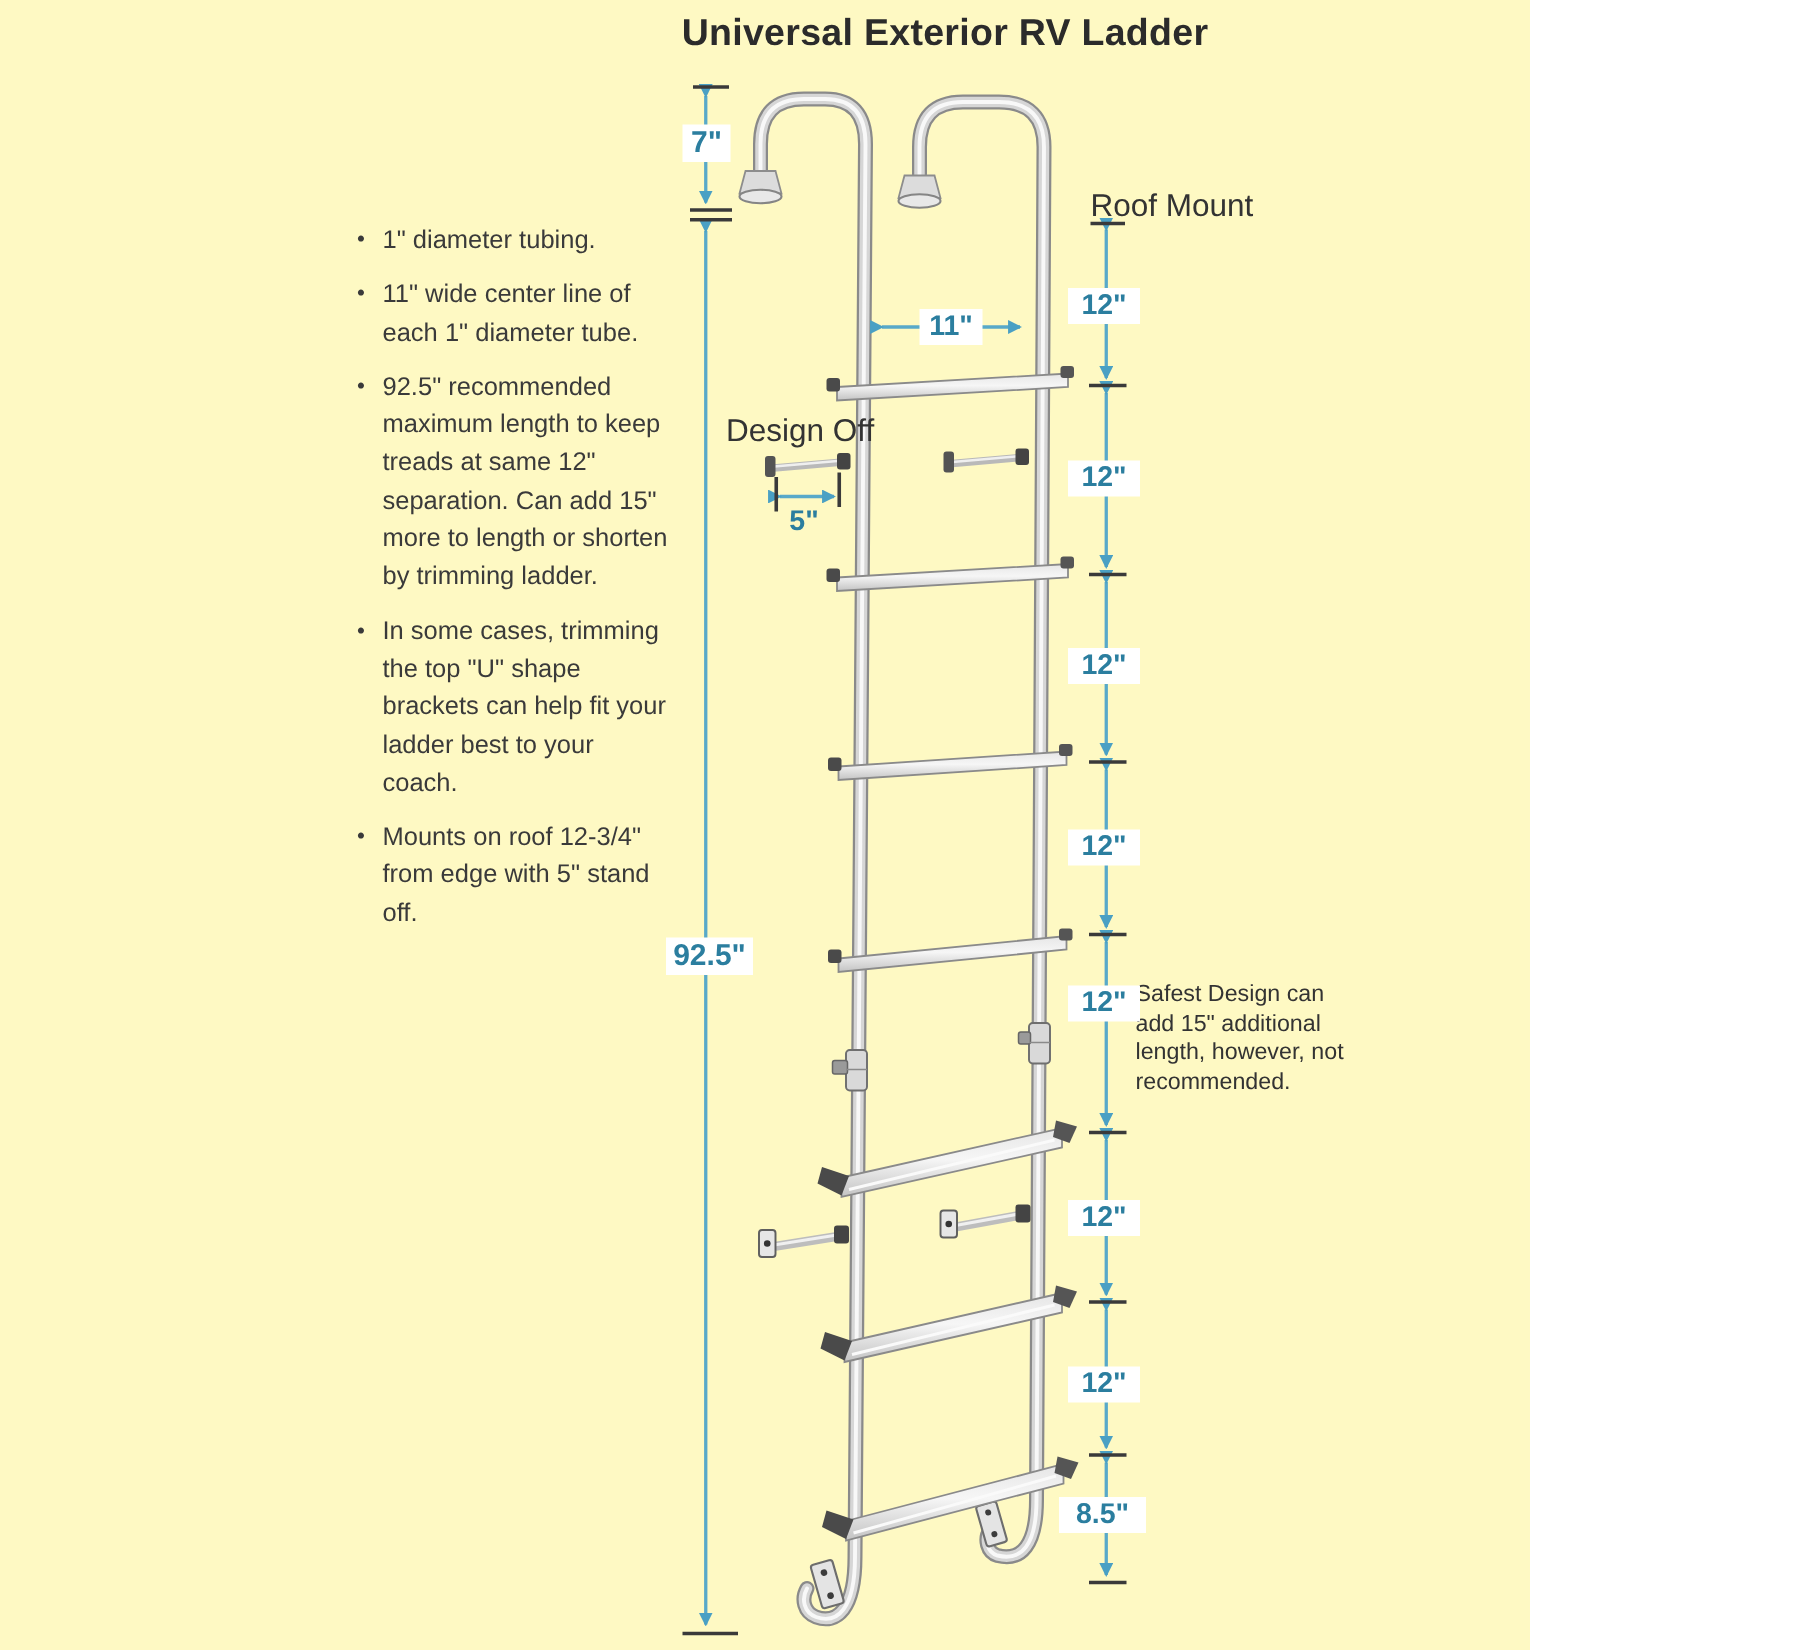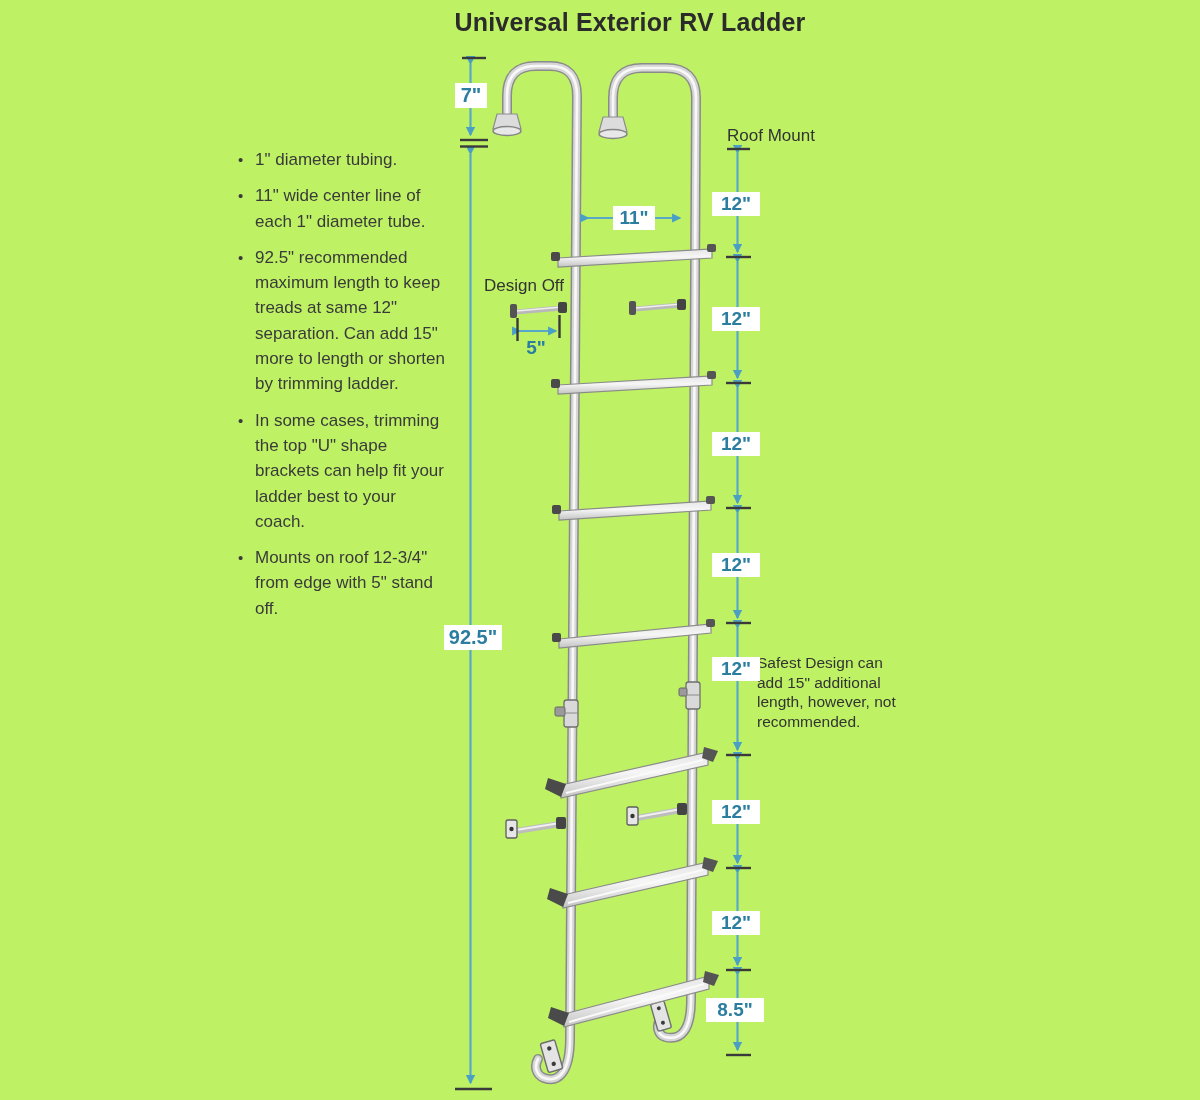--- a/index.html
+++ b/index.html
@@ -1,28 +1,28 @@
 <!DOCTYPE html>
 <html><head>
 <meta charset="utf-8">
 <style>
   * { margin:0; padding:0; box-sizing:border-box; }
   html,body { width:1200px; height:1100px; background:#ffffff; overflow:hidden;
               font-family:"Liberation Sans", sans-serif; }
-  #stage { position:relative; width:1200px; height:1100px; background:#bef264; }
+  #stage { position:relative; width:1020px; height:1100px; background:#fef9c3; }
   #ladder-svg { position:absolute; left:0; top:0; width:1200px; height:1100px; }
 
   .title { position:absolute; left:340px; top:8px; width:580px; text-align:center;
            font-size:25px; font-weight:700; color:#2b2b2b; letter-spacing:0.2px; }
 
   .notes { position:absolute; left:238px; top:147px; width:212px; }
   .note  { display:flex; margin-bottom:11px; color:#3a3a3a; font-size:17px; line-height:25.3px; }
   .note .dot { width:17px; flex:0 0 17px; font-size:15px; line-height:25.3px; color:#3a3a3a; }
 
-  .dark-label { position:absolute; color:#333333; font-size:17px; }
+  .dark-label { position:absolute; color:#333333; font-size:21px; }
   .side-note  { position:absolute; left:757px; top:653px; width:145px;
                 color:#333333; font-size:15.5px; line-height:19.6px; }
 
   .dim { position:absolute; color:#2b7e9f; font-weight:700; font-size:19px;
          background:#ffffff; text-align:center; padding:1px 2px; }
   .dim-7    { left:455px; top:83px;  width:32px; font-size:20px; }
   .dim-92   { left:444px; top:625px; width:58px; font-size:20px; }
   .dim-11   { left:613px; top:206px; width:42px; }
   .dim-5    { left:520px; top:336px; width:32px; background:transparent; }
   .dim-r    { left:712px; width:48px; }

